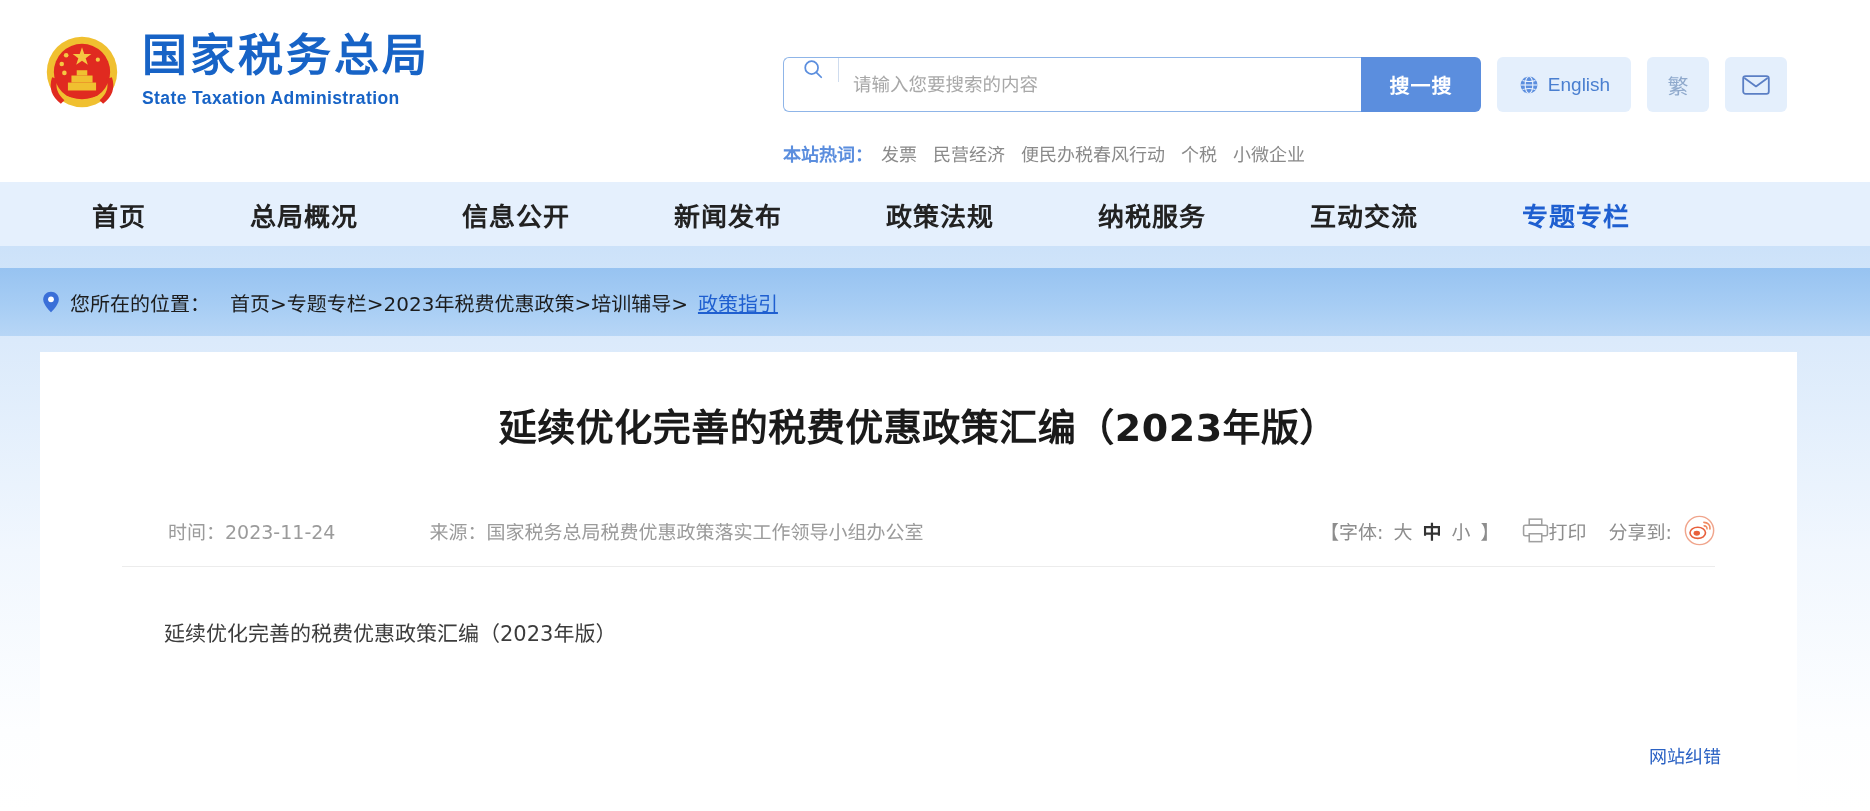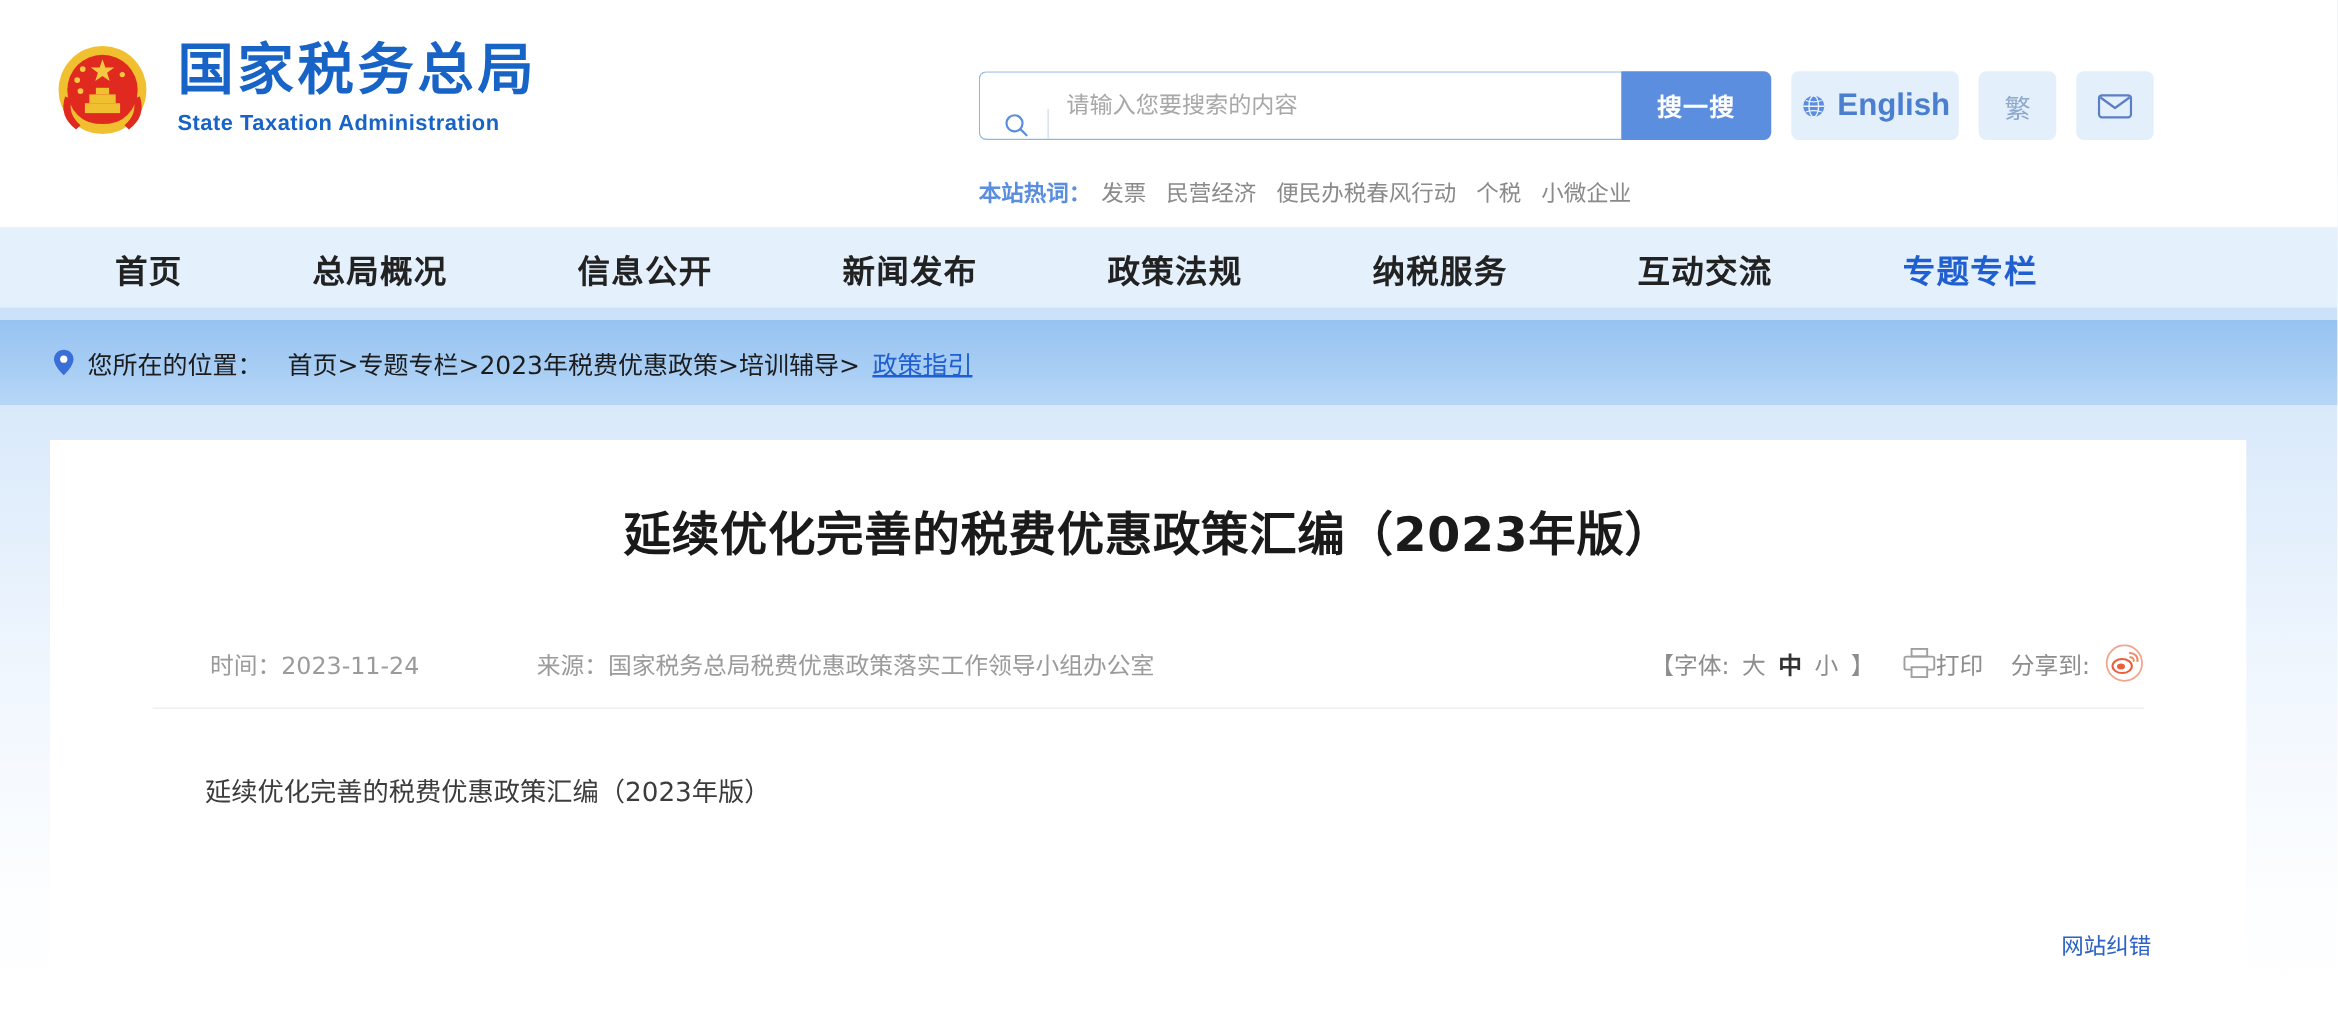--- a/index.html
+++ b/index.html
@@ -67,28 +67,28 @@
   .search-row {
     position: absolute;
     left: 783px;
     top: 57px;
     display: flex;
     align-items: stretch;
     height: 55px;
   }
 
   .search-box {
-    width: 514px;
+    width: 578px;
     height: 55px;
     border: 1px solid #8fb5e8;
     border-right: none;
     border-radius: 6px 0 0 6px;
     background: #fff;
     display: flex;
-    align-items: flex-end;
+    align-items: flex-start;
     padding-left: 18px;
     gap: 14px;
   }
 
   .search-icon { width: 22px; height: 22px; flex: 0 0 auto; display: block; }
 
   .divider-v { width: 1px; height: 24px; background: #cfdcee; flex: 0 0 auto; }
 
   .search-input {
     border: none;
@@ -131,22 +131,22 @@
     gap: 8px;
     cursor: pointer;
     color: #4a7fd0;
   }
   .btn-english { width: 134px; }
   .btn-trad { width: 62px; }
   .btn-mail { width: 62px; }
 
   .btn-english-label {
     font-family: "Liberation Sans", sans-serif;
-    font-size: 25px;
-    font-weight: 700;
+    font-size: 19px;
+    font-weight: 400;
     color: #4a7fd0;
     text-align: right;
   }
   .btn-trad-label {
     font-family: "DejaVu Sans", "Liberation Sans", sans-serif;
     font-size: 21px;
     color: #8fa9cc;
   }
 
   
@@ -202,21 +202,21 @@
     letter-spacing: 1px;
     cursor: pointer;
     text-decoration: none;
     white-space: nowrap;
   }
   .nav-item.active { color: #1f5fd0; }
 
   
   .crumb-band {
     position: absolute;
-    top: 256px; left: 0;
+    top: 268px; left: 0;
     width: 1870px;
     height: 68px;
     background: linear-gradient(180deg, #97c3f1 0%, #a7cdf4 55%, #b7d6f6 100%);
     display: flex;
     align-items: center;
     z-index: 3;
   }
   .crumb-inner {
     display: flex;
     align-items: center;

